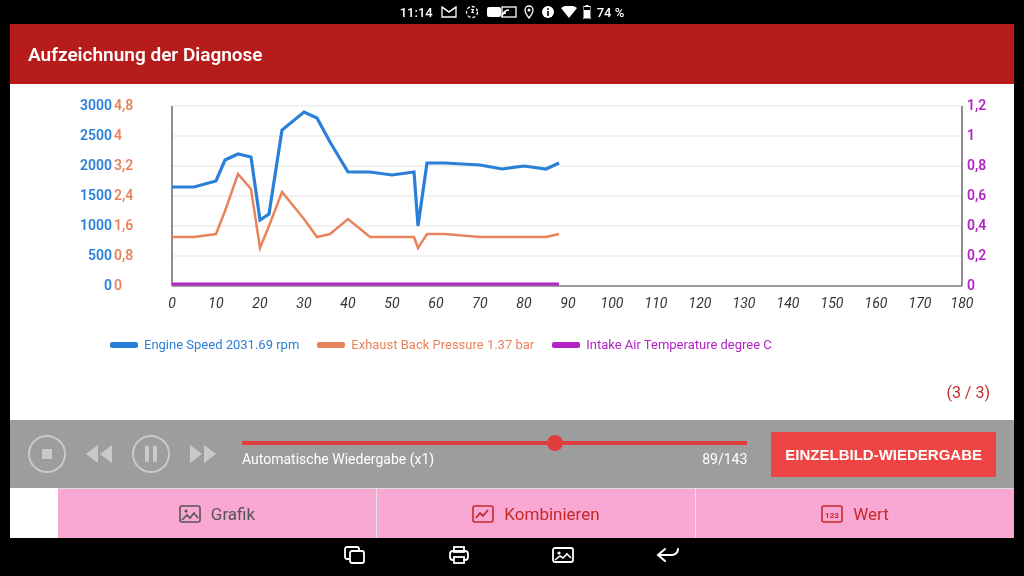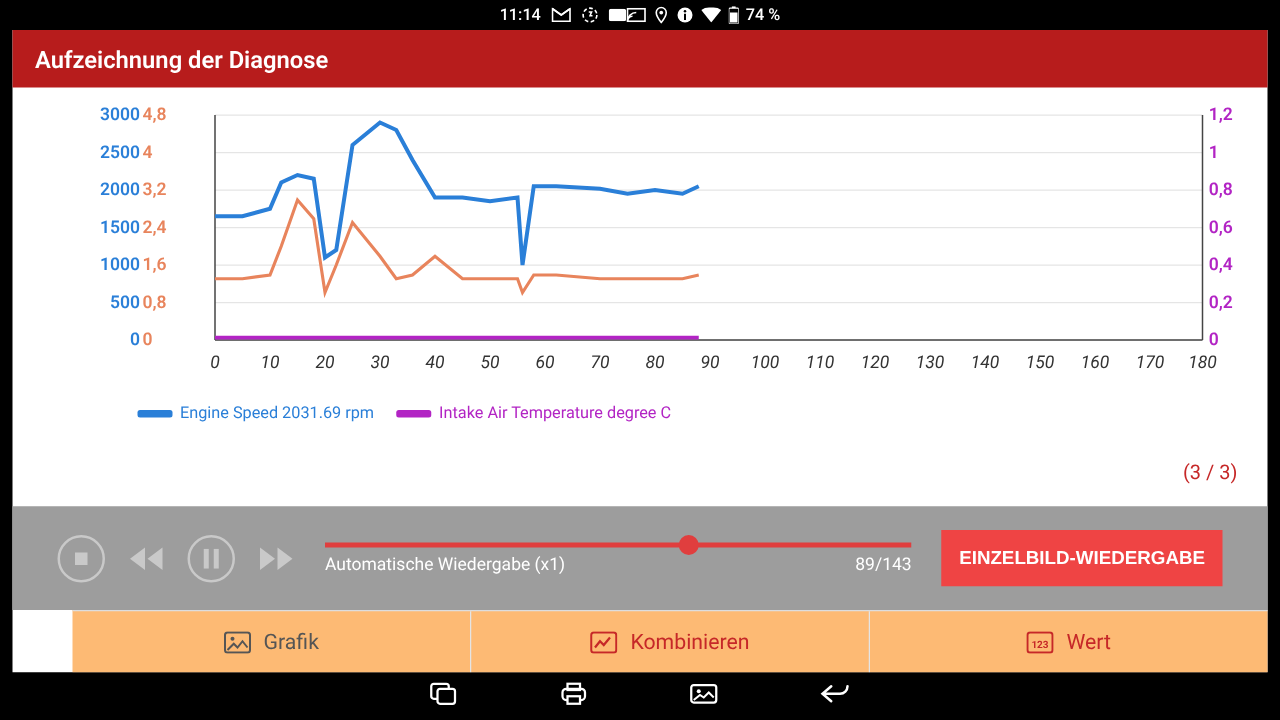--- a/index.html
+++ b/index.html
@@ -33,21 +33,21 @@
   top: 24px; left: 10px; right: 10px; bottom: 38px;
   background: #fff;
   display: flex;
   flex-direction: column;
 }
 
 
 .app-header {
   background: #B71C1C;
   color: #fff;
-  height: 46px;
+  height: 60px;
   display: flex;
   align-items: center;
   padding: 0 18px;
   font-size: 19px;
   font-weight: 600;
 }
 
 
 .chart-area {
   flex: 1;
@@ -84,24 +84,24 @@
   position: absolute;
   right: 24px;
   bottom: 18px;
   color: #C62828;
   font-size: 16px;
 }
 
 
 .control-row {
   background: #9d9d9d;
-  height: 83px;
-  display: flex;
-  align-items: center;
-  padding: 0 36px;
+  height: 68px;
+  display: flex;
+  align-items: center;
+  padding: 0 18px;
   gap: 18px;
 }
 .play-ctrl {
   width: 38px; height: 38px;
   border: 2.5px solid #c9c9c9;
   border-radius: 50%;
   display: flex;
   align-items: center;
   justify-content: center;
   color: #c9c9c9;
@@ -140,21 +140,21 @@
   color: #fff;
   font-weight: 700;
   font-size: 15px;
   padding: 14px 14px;
   border: none;
 }
 
 
 .tab-row {
   height: 50px;
-  background: #fdba74;
+  background: #f9a8d4;
   border-top: 1px solid #ddd;
   display: flex;
   margin-left: 48px;
 }
 .tab {
   flex: 1;
   display: flex;
   align-items: center;
   justify-content: center;
   gap: 10px;
@@ -320,20 +320,24 @@
         <polyline fill="none" stroke="#e8845c" stroke-width="2.5" points="140,141 162,141 184,138 193,115 206,78 219,93 228,152 237,130 250,96 272,123 285,141 298,138 316,123 338,141 360,141 382,141 386,152 395,138 413,138 448,141 470,141 492,141 514,141 527,138"></polyline>
 
         <polyline fill="none" stroke="#2a7fd8" stroke-width="3.2" points="140,91 162,91 184,85 193,64 206,58 219,61 228,124 237,118 250,34 272,16 285,22 298,46 316,76 338,76 360,79 382,76 386,130 395,67 413,67 448,69 470,73 492,70 514,73 527,67"></polyline>
       </g>
     </svg>
 
     <div class="legend">
       <div class="legend-item">
         <span class="legend-swatch legend-blue"></span>
         <span class="legend-label blue">Engine Speed 2031.69 rpm</span>
+      </div>
+      <div class="legend-item">
+        <span class="legend-swatch legend-orange"></span>
+        <span class="legend-label orange">Exhaust Back Pressure 1.37 bar</span>
       </div>
       <div class="legend-item">
         <span class="legend-swatch legend-purple"></span>
         <span class="legend-label purple">Intake Air Temperature  degree C</span>
       </div>
     </div>
 
     <div class="page-counter">(3 / 3)</div>
   </div>
 

